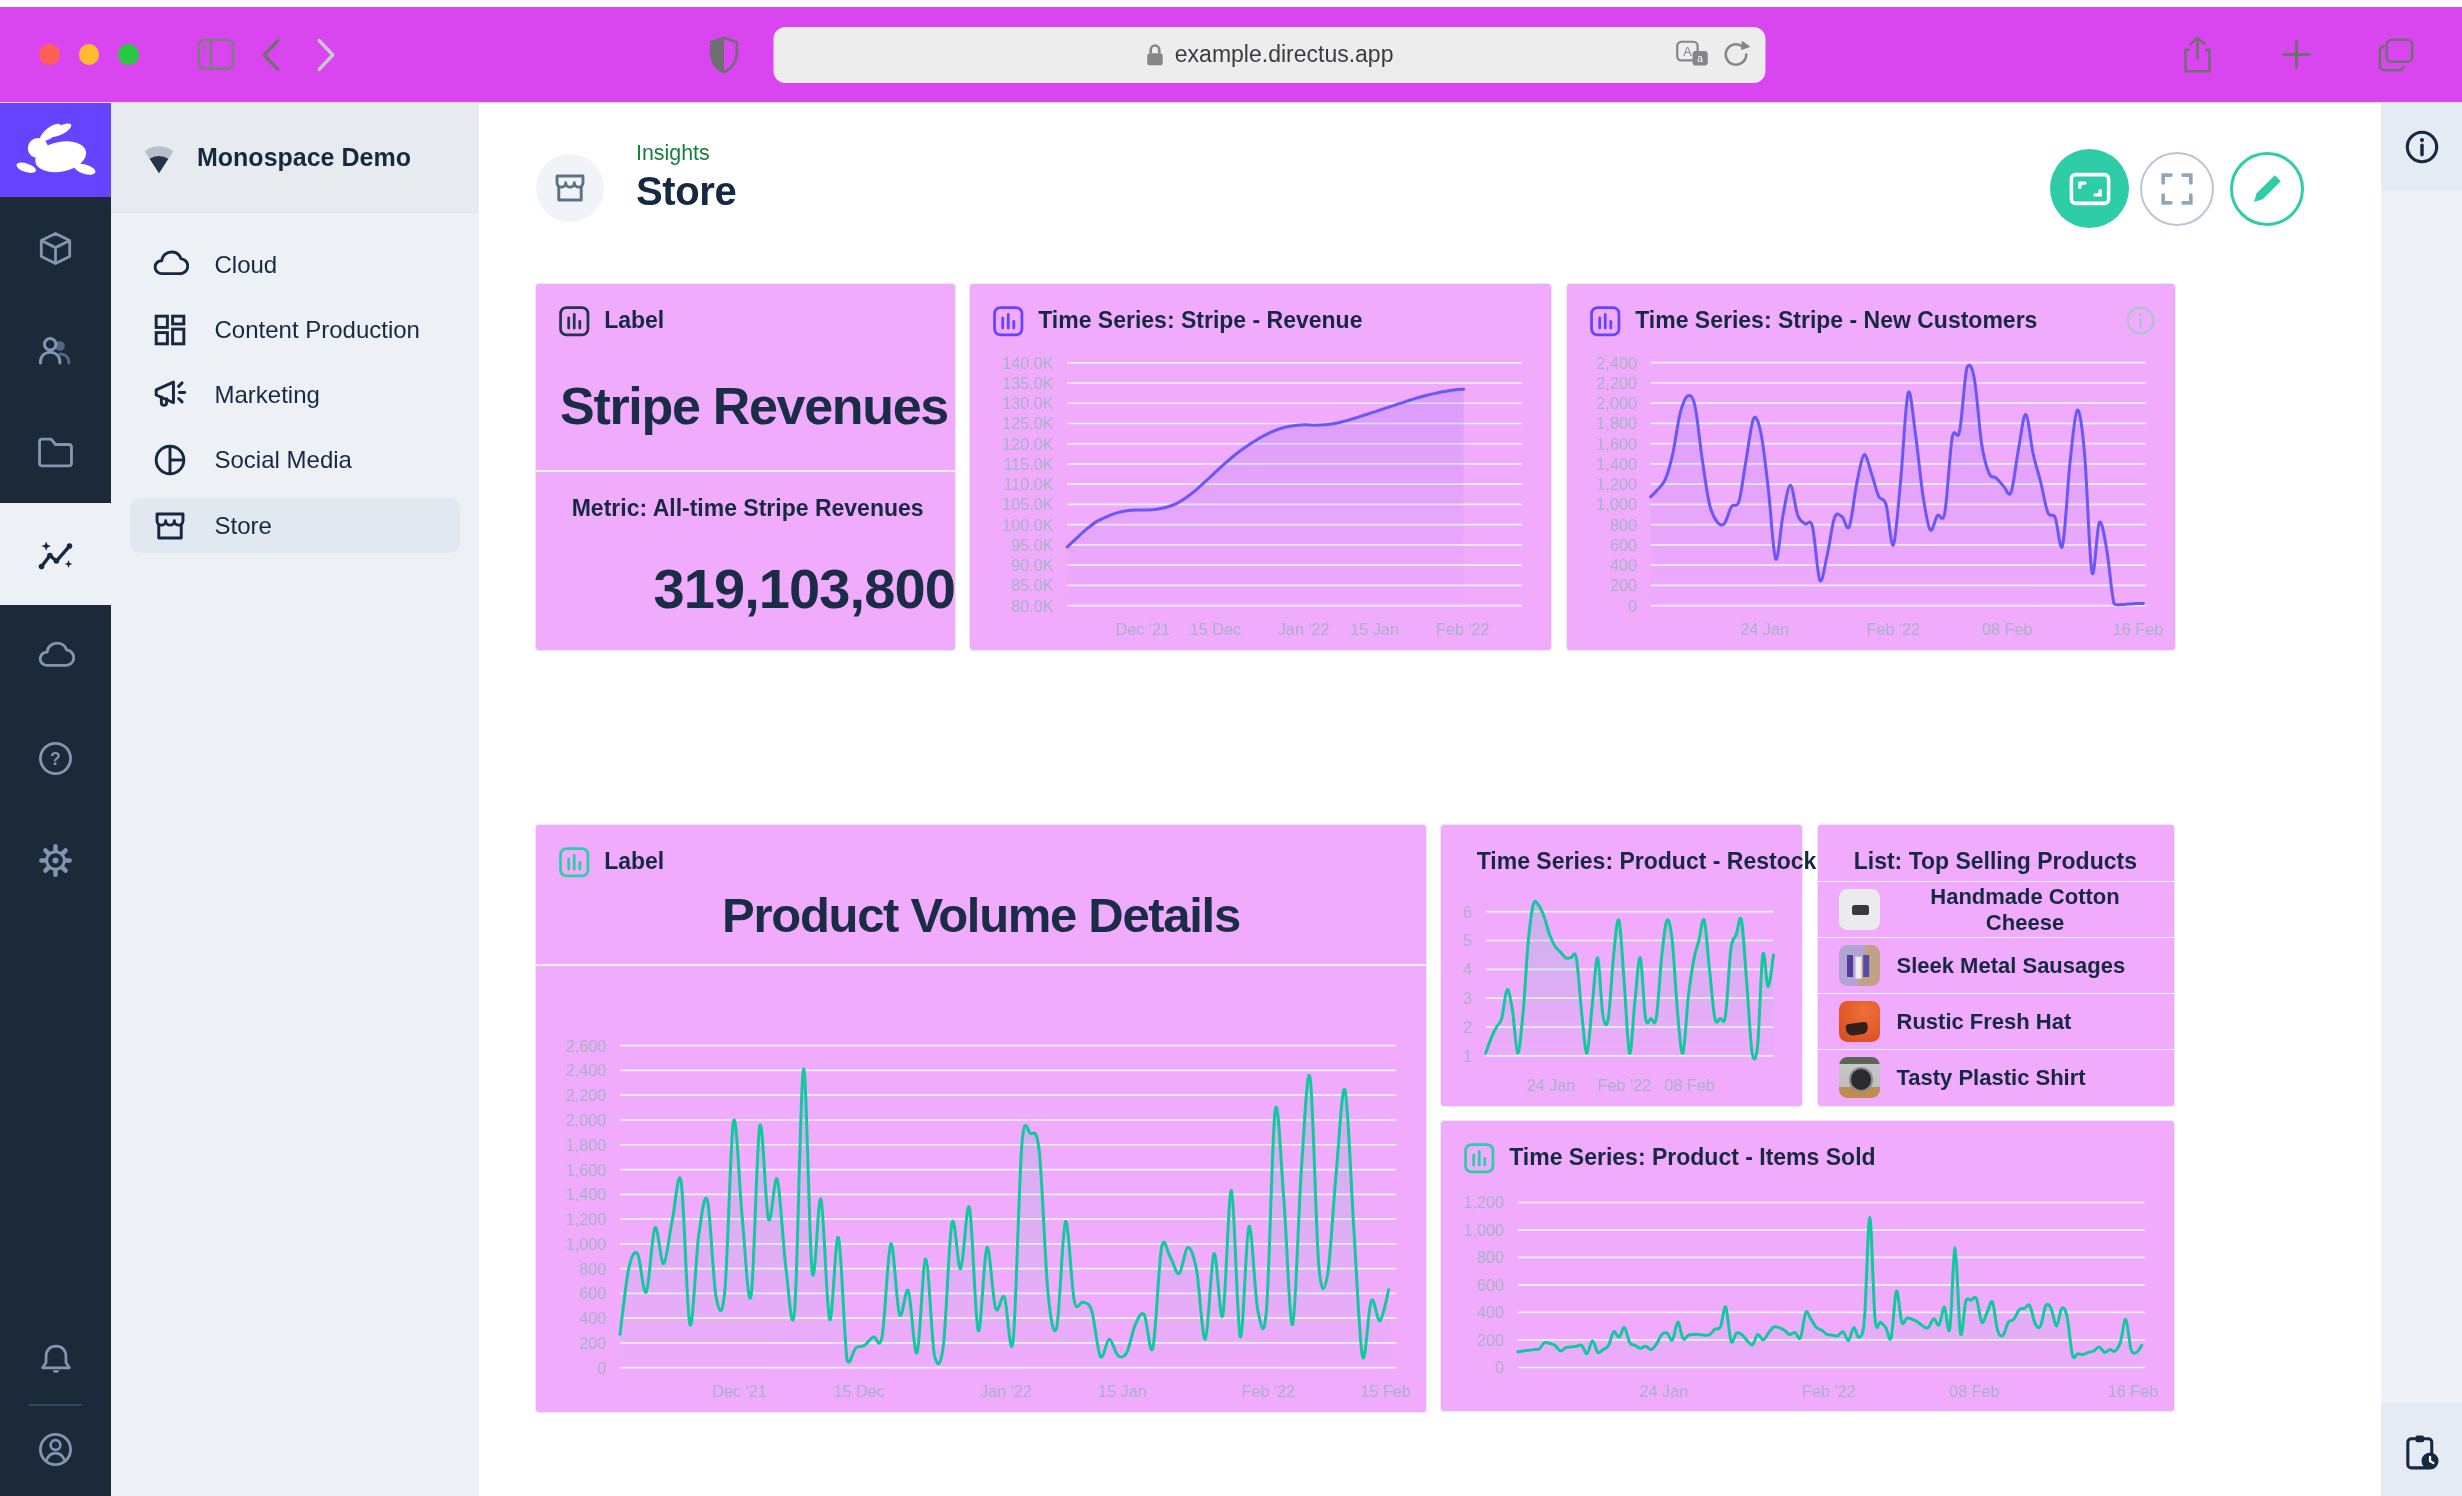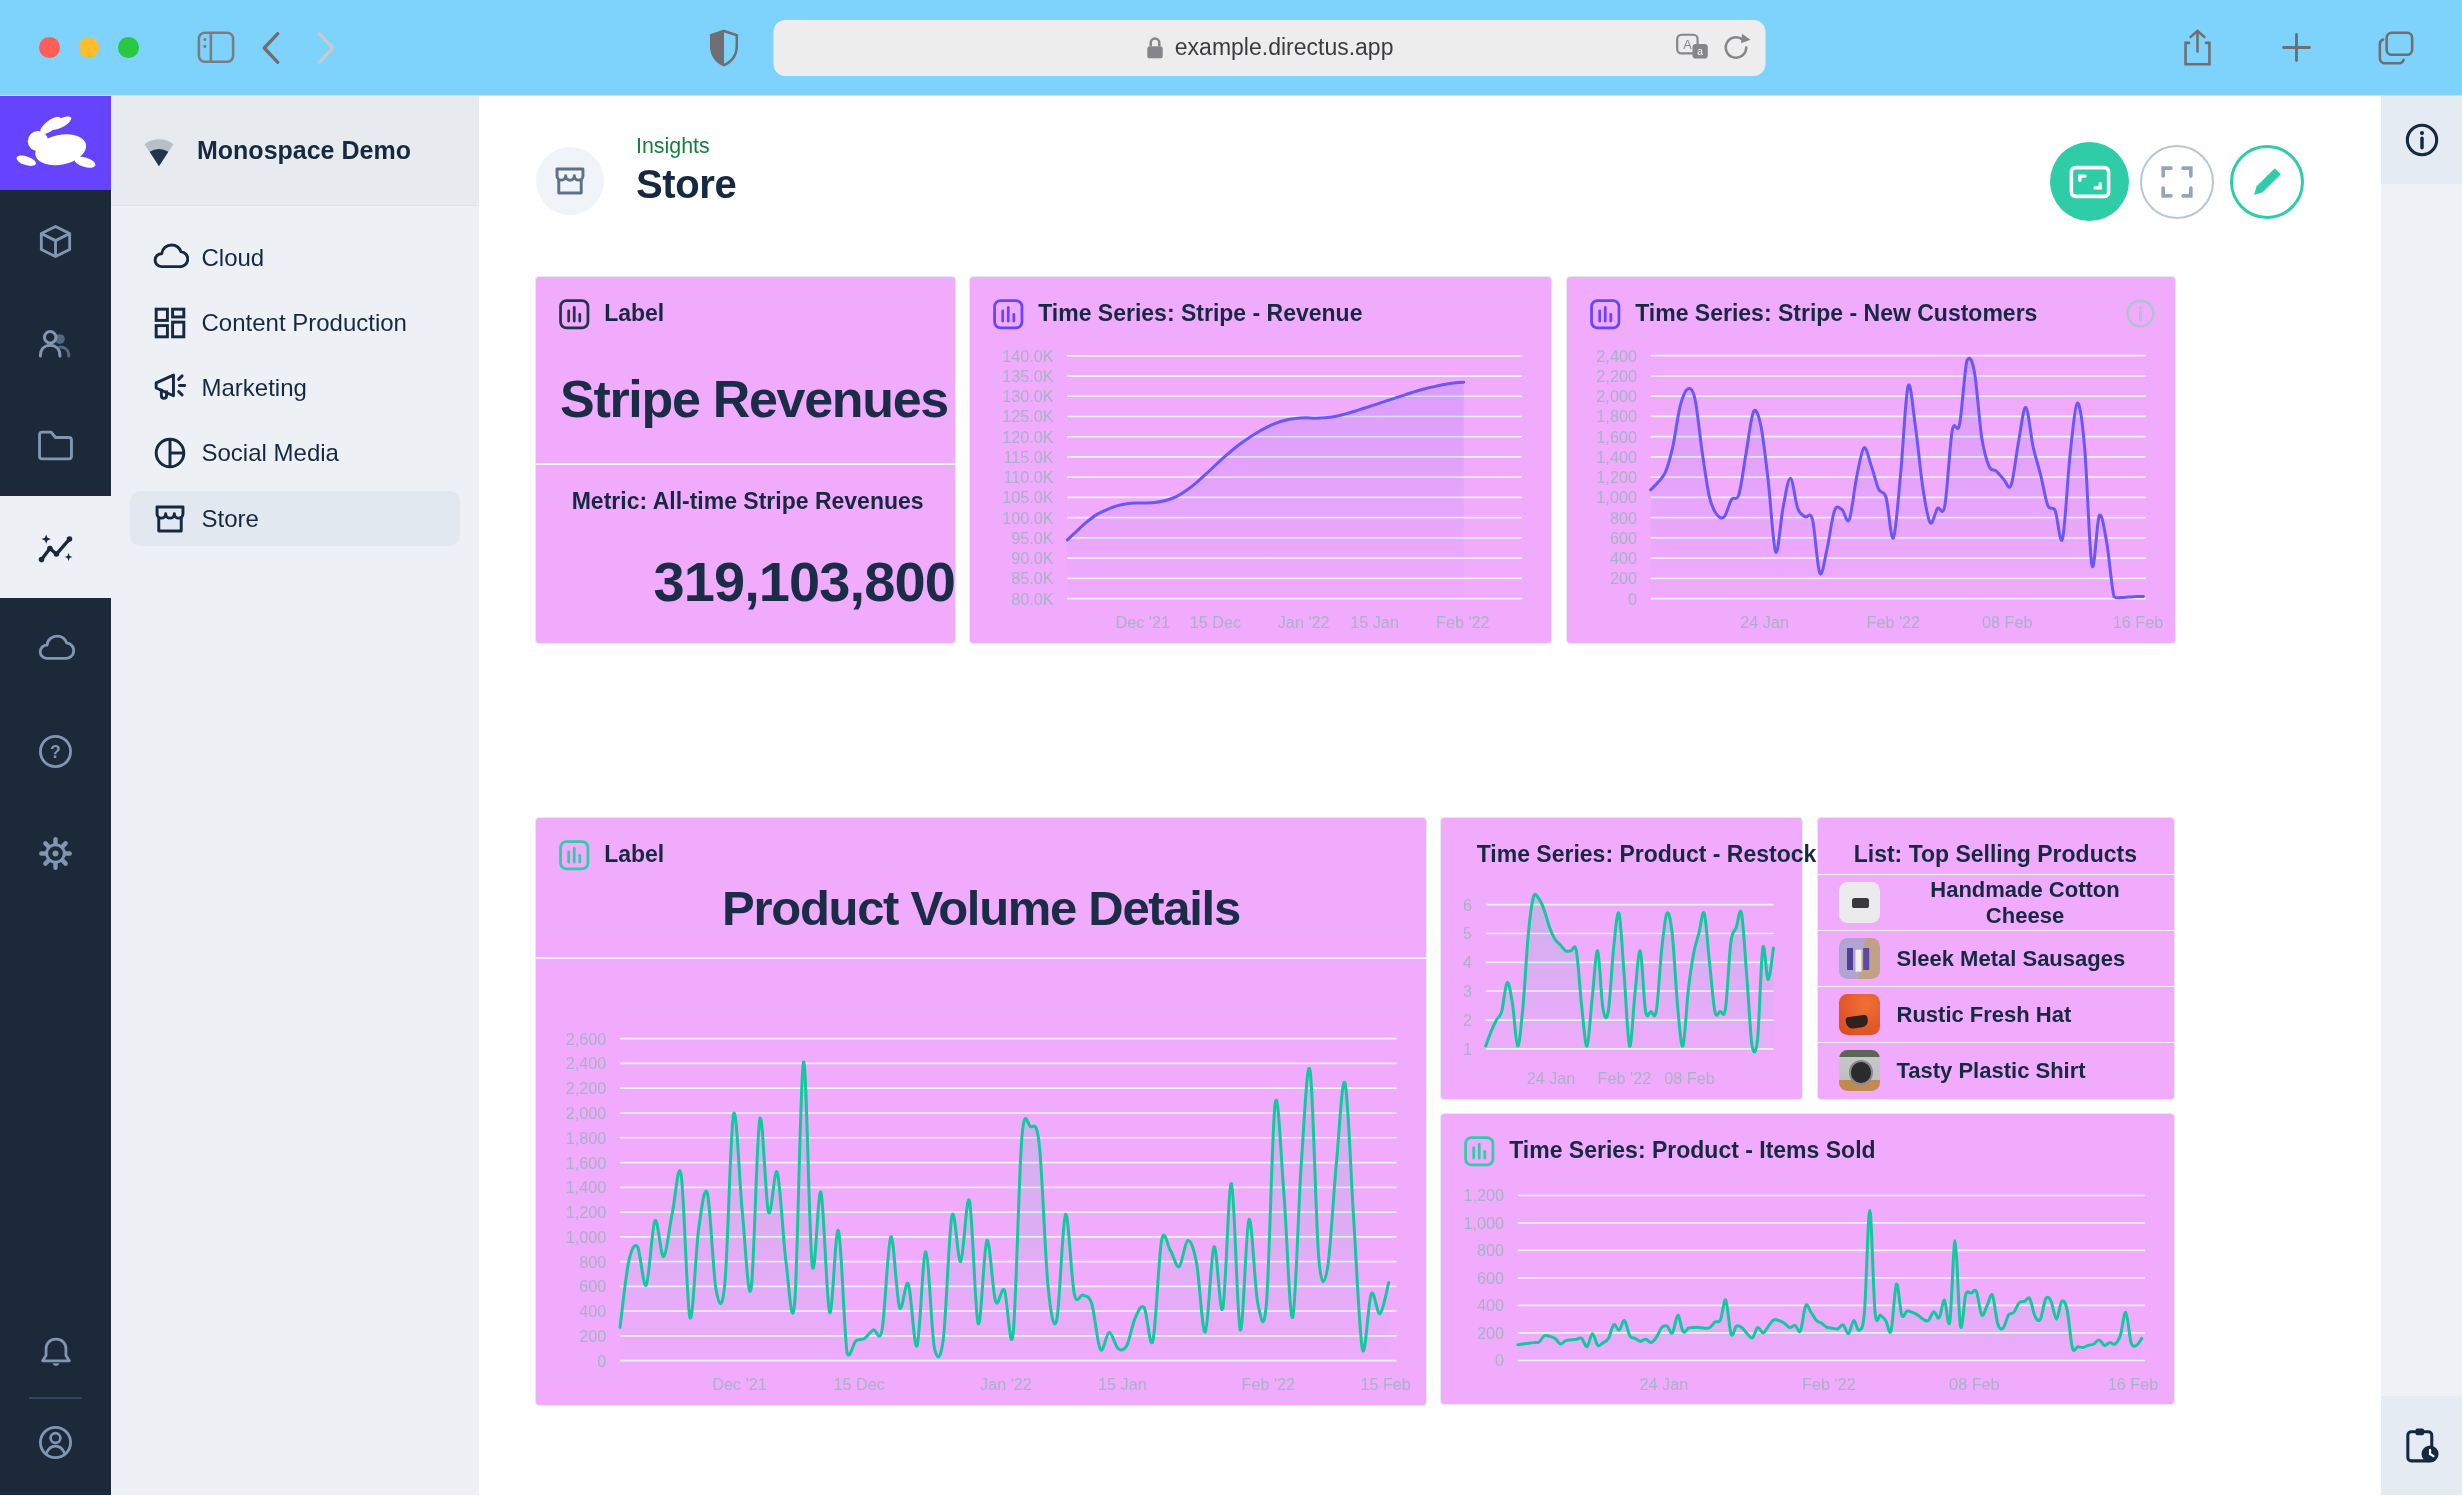--- a/index.html
+++ b/index.html
@@ -1,21 +1,21 @@
 <!DOCTYPE html>
 <html style="font-size:13.7px"><head>
 <meta charset="utf-8">
 <style>
   * { margin:0; padding:0; box-sizing:border-box; }
   html,body { width:2462px; height:1496px; overflow:hidden;
     font-family:"Liberation Sans", sans-serif; background:#fff; color:#172940; }
 
   
-  .chrome { height:96px; background:#7dd3fc; border-bottom:1.7px solid #d8dadd;
-    display:flex; align-items:center; padding:0 39px; position:relative; }
+  .chrome { height:96px; background:#d946ef; border-bottom:1.7px solid #d8dadd;
+    display:flex; align-items:center; padding:0 39px; position:relative;margin-top:7px; }
   .traffic { display:flex; gap:19px; margin-right:50px; }
   .light { width:20.5px; height:20.5px; border-radius:50%; display:inline-block; }
   .l-red{background:#ff5f57;} .l-yellow{background:#febc2e;} .l-green{background:#28c840;}
   .chrome-btn { background:none; border:none; display:flex; align-items:center; justify-content:center;
     width:55px; height:55px; cursor:pointer; }
   .chrome svg { display:block; }
   .url-wrap { position:absolute; left:50%; top:50%; transform:translate(-50%,-50%);
     display:flex; align-items:center; gap:22px; }
   .urlbar { width:992px; height:56px; background:#ededee; border-radius:12px;
     display:flex; align-items:center; justify-content:center; gap:10.3px; position:relative;
@@ -35,21 +35,21 @@
   .mod-bottom { margin-top:auto; padding-bottom:15.4px; display:flex; flex-direction:column; align-items:center; }
   .mod-bottom .mod { height:74px; width:100%; }
   .mod-divider { width:53px; height:1.7px; background:#32455c; margin:6.8px 0; }
 
   
   .nav { width:368px; background:#edf1f5; flex-shrink:0; display:flex; flex-direction:column; }
   .project { height:110px; background:#e7ebef; border-bottom:1.7px solid #dfe4ea;
     display:flex; align-items:center; gap:19px; padding:0 29px; font-size:25px; font-weight:bold; cursor:pointer; }
   .nav-items { padding:24px 0; }
   .nav-item { height:55px; margin:0 19px 10.3px 19px; border-radius:10.3px; display:flex; align-items:center;
-    gap:13px; padding:0 20.5px; font-size:24px; font-weight:500; color:#172940; cursor:pointer; border:none; background:none; width:330px; }
+    gap:26px; padding:0 20.5px; font-size:24px; font-weight:500; color:#172940; cursor:pointer; border:none; background:none; width:330px; }
   .nav-item.active { background:#e2e8ef; }
   .nav-item svg { flex-shrink:0; }
 
   
   .rightbar { width:81px; background:#eef2f7; margin-left:auto; flex-shrink:0;
     display:flex; flex-direction:column; align-items:center; }
   .rb-box { width:100%; height:88px; background:#e4ebf2; display:flex; align-items:center; justify-content:center; cursor:pointer; border:none; }
   .rb-box.bottom { margin-top:auto; height:99px; }
 
   

